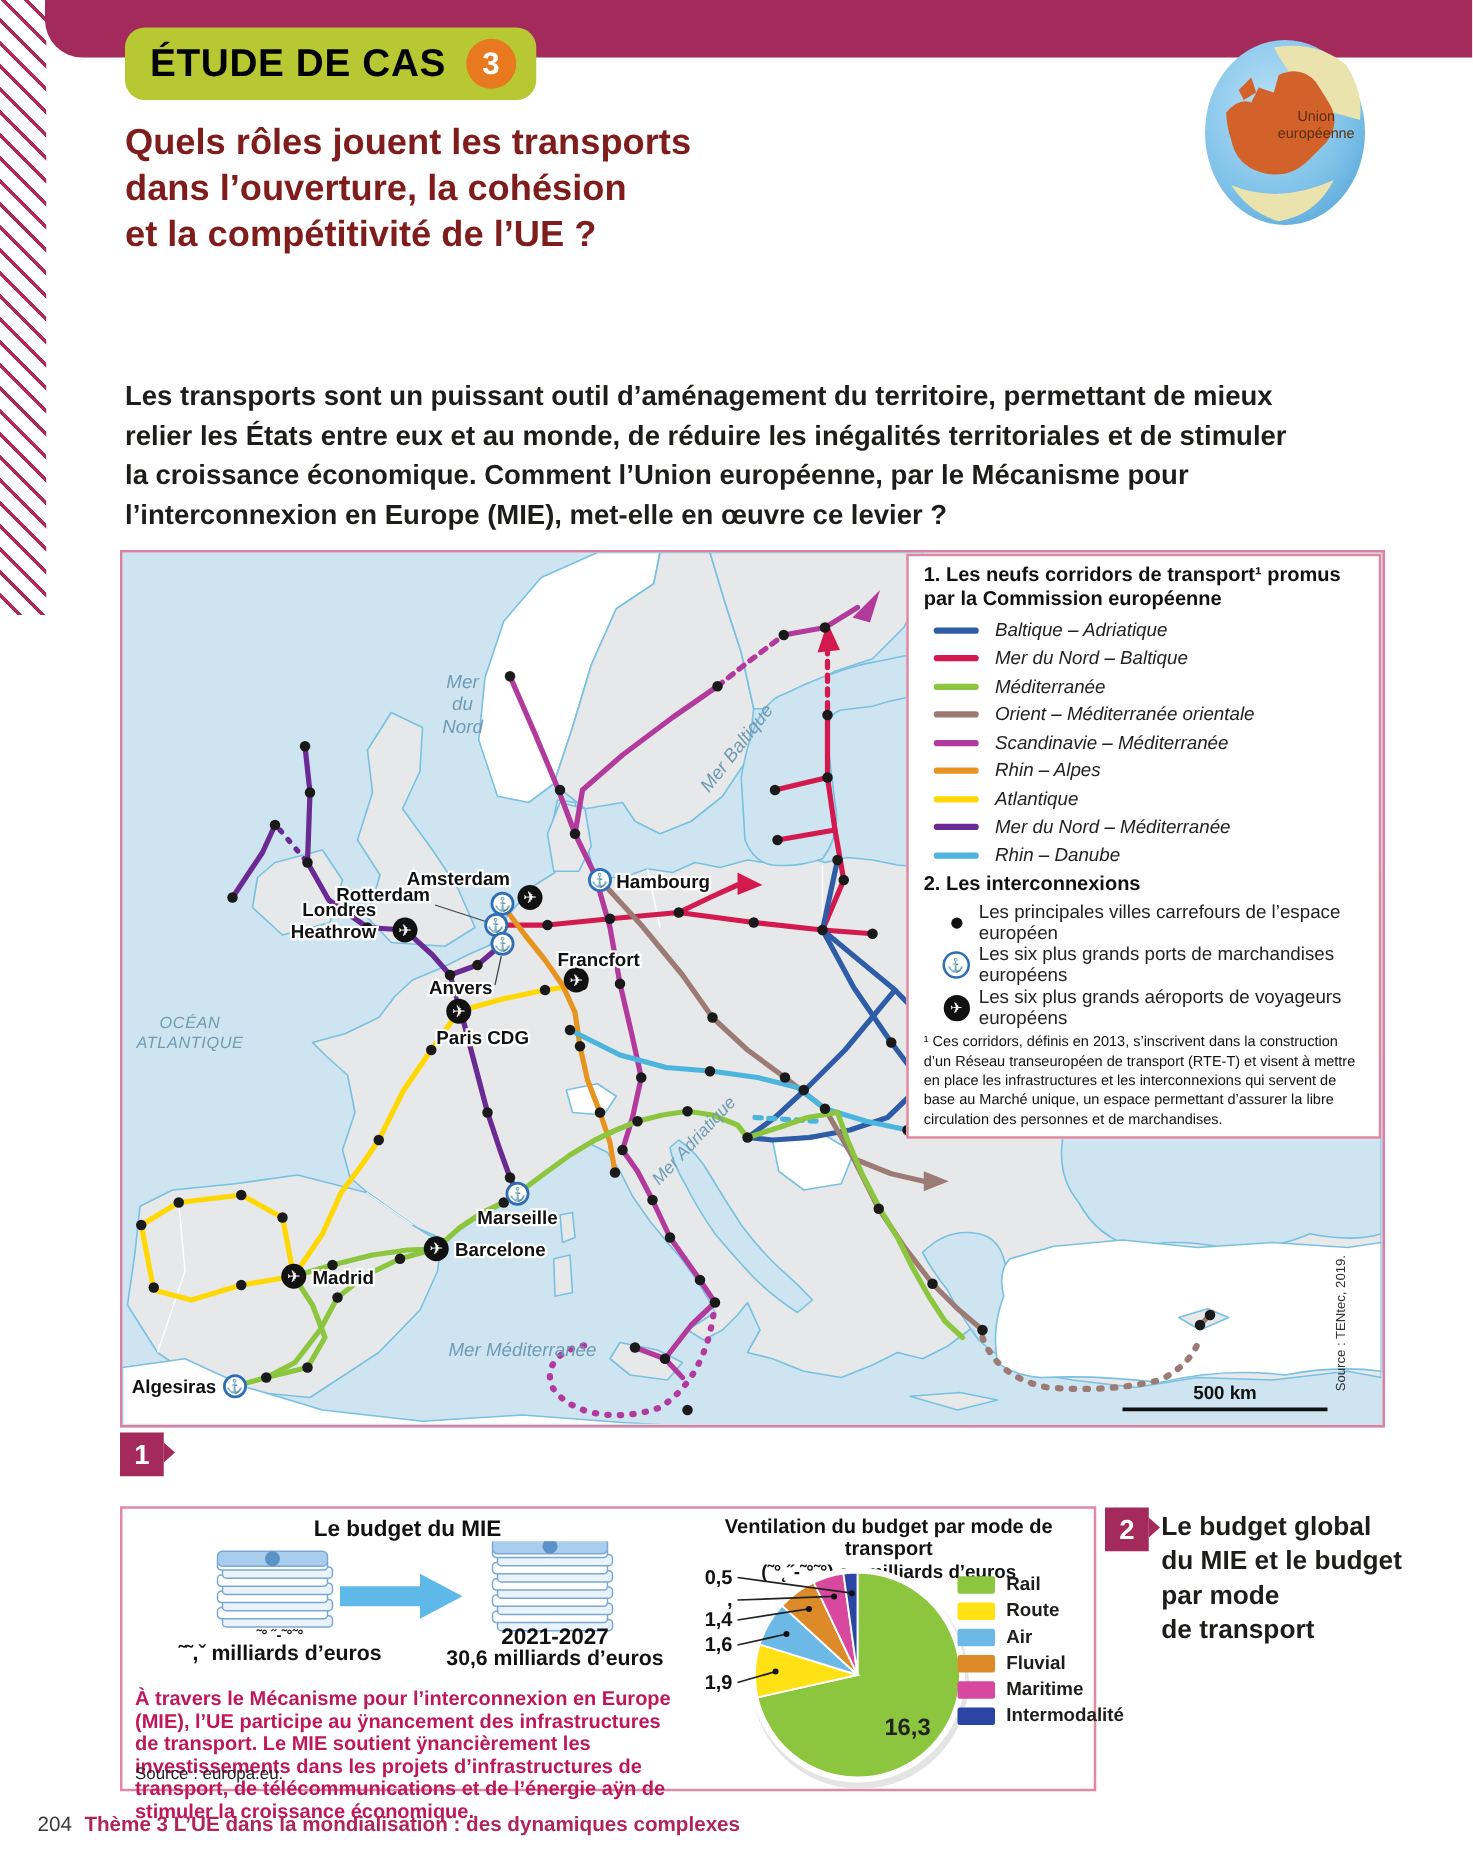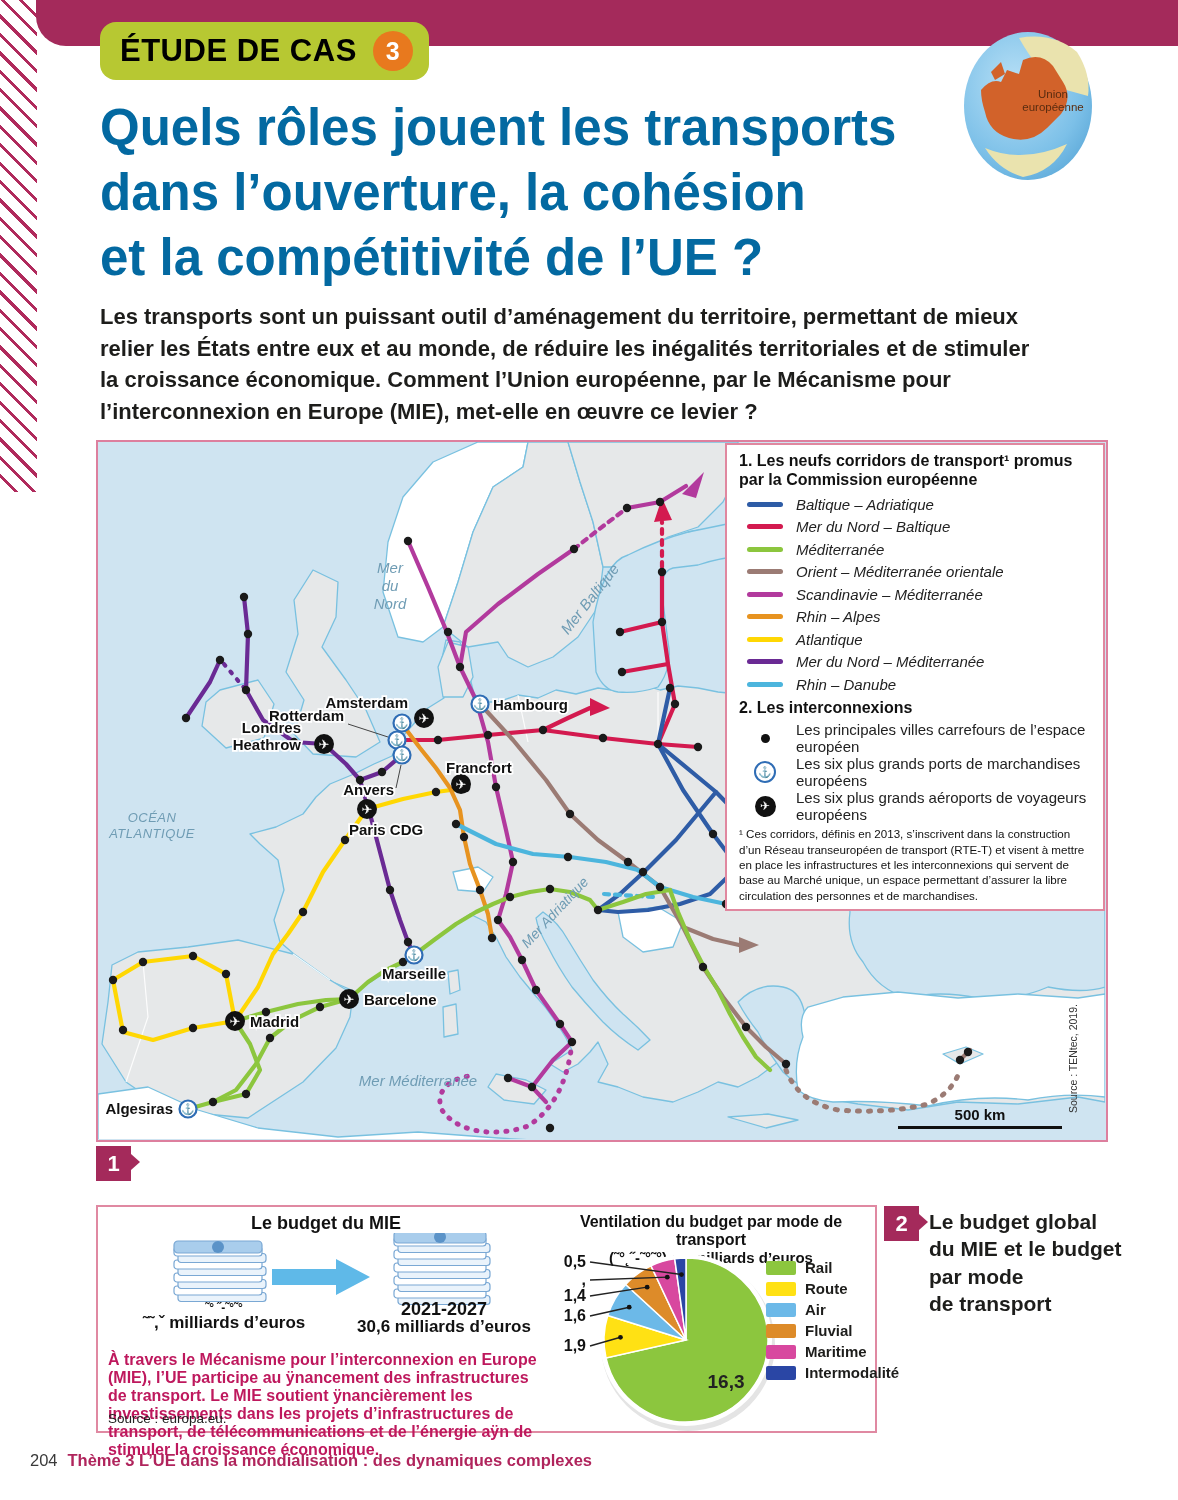--- a/index.html
+++ b/index.html
@@ -8,37 +8,37 @@
     background:repeating-linear-gradient(45deg,#fff 0 10px,#b02a5c 10px 13px);}
   .topbar{position:absolute;left:36px;top:0;right:0;height:46px;background:#a42a5b;border-bottom-left-radius:30px;}
   .banner{position:absolute;left:100px;top:22px;height:58px;background:#b7c832;border-radius:16px;
     display:flex;align-items:center;padding:0 16px 0 20px;gap:16px;}
   .banner-label{color:#000000;font-weight:bold;font-size:31px;letter-spacing:.5px;}
   .banner-num{width:40px;height:40px;background:#e8791e;border-radius:50%;color:#fff;font-weight:bold;
     font-size:25px;display:flex;align-items:center;justify-content:center;}
   .globe{position:absolute;left:961px;top:30px;width:136px;height:152px;}
   .globe-label{position:absolute;left:52px;top:58px;width:80px;text-align:center;font-size:11.5px;
     font-weight:normal;color:#5a2c10;line-height:1.15;white-space:pre-line;}
-  .title{position:absolute;left:100px;top:96px;margin:0;font-size:51px;line-height:1.27;color:#0369a1;
+  .title{position:absolute;left:100px;top:96px;margin:0;font-size:29px;line-height:1.27;color:#7f1d1d;
     font-weight:bold;white-space:pre-line;}
   .intro{position:absolute;left:100px;top:301px;margin:0;width:952px;font-size:22px;font-weight:bold;
     color:#1d1d1b;line-height:1.44;}
   
   .map-panel{position:absolute;left:96px;top:440px;width:1012px;height:702px;border:2.5px solid #dd7f9e;
     box-sizing:border-box;background:#cfe4f1;}
   .map-panel svg.mapsvg{position:absolute;left:0;top:0;}
   .sea-label{position:absolute;font-style:italic;color:#6f9cb4;font-size:15px;line-height:1.2;
     white-space:pre-line;text-align:center;}
   .map-legend{position:absolute;right:1px;top:1px;width:380px;background:#fff;border:2px solid #e0879f;
     box-sizing:border-box;padding:7px 10px 6px 12px;}
   .lg-title{font-size:16px;font-weight:bold;color:#111;line-height:1.18;margin-bottom:3px;}
   .lg-row{display:flex;align-items:center;gap:13px;height:22.5px;font-size:15px;color:#222;padding-left:8px;font-style:italic;}
   .lg-swatch{width:36px;height:5px;border-radius:3px;flex:none;}
   .lg-icon{width:36px;display:flex;justify-content:center;flex:none;}
-  .lg-row2{display:flex;align-items:center;gap:13px;min-height:25px;font-size:15px;color:#222;padding-left:8px;}
+  .lg-row2{display:flex;align-items:center;min-height:25px;font-size:15px;color:#222;padding-left:8px;}
   .lg-foot{font-size:11.6px;line-height:1.33;color:#111;margin-top:3px;}
   .scalebox{position:absolute;left:800px;top:664px;width:164px;text-align:center;}
   .scale-text{font-size:15px;font-weight:bold;color:#111;}
   .scale-bar{height:3px;background:#111;margin-top:3px;}
   .map-source{position:absolute;right:-32px;top:600px;transform:rotate(-90deg);transform-origin:center;
     font-size:10.5px;color:#333;width:130px;}
   
   .badge{width:35px;height:35px;background:#a42a5b;color:#fff;font-weight:bold;font-size:22px;
     display:flex;align-items:center;justify-content:center;position:relative;flex:none;}
   .badge::after{content:'';position:absolute;right:-9px;top:8px;
@@ -377,21 +377,21 @@
           </g>
           <text x="152" y="585" text-anchor="start" font-size="15" font-weight="bold" fill="#111" stroke="#fff" stroke-width="3.5" paint-order="stroke">Madrid</text>
           <g>
             <circle cx="90" cy="667" r="8.5" fill="#fff" stroke="#2f6db5" stroke-width="2.2"></circle>
             <text x="90" y="671" text-anchor="middle" font-size="11" fill="#2f6db5">⚓</text>
           </g>
           <text x="75" y="672" text-anchor="end" font-size="15" font-weight="bold" fill="#111" stroke="#fff" stroke-width="3.5" paint-order="stroke">Algesiras</text>
         </g>
     </svg>
 
-    <div class="sea-label" style="left:260px;top:95px;width:64px;margin-top:22px;">Mer
+    <div class="sea-label" style="left:240px;top:95px;width:64px;">Mer
 du
 Nord</div>
     <div class="sea-label" style="left:432px;top:148px;width:120px;transform:rotate(-52deg);">Mer Baltique</div>
     <div class="sea-label" style="left:4px;top:368px;width:100px;font-size:13px;letter-spacing:.5px;">OCÉAN
 ATLANTIQUE</div>
     <div class="sea-label" style="left:770px;top:412px;width:110px;">Mer Noire</div>
     <div class="sea-label" style="left:392px;top:462px;width:130px;transform:rotate(-47deg);font-size:14px;">Mer Adriatique</div>
     <div class="sea-label" style="left:240px;top:630px;width:160px;">Mer Méditerranée</div>
 
     <div class="map-legend">

